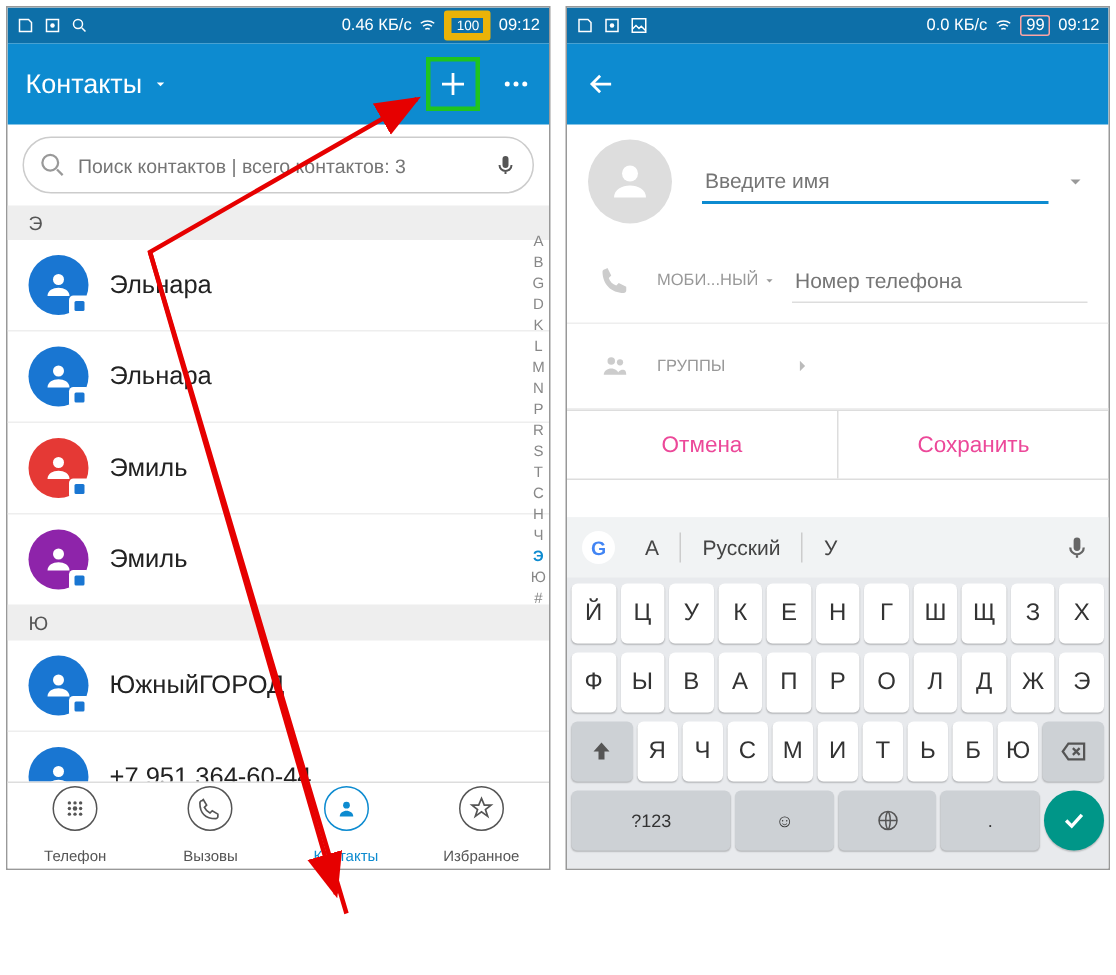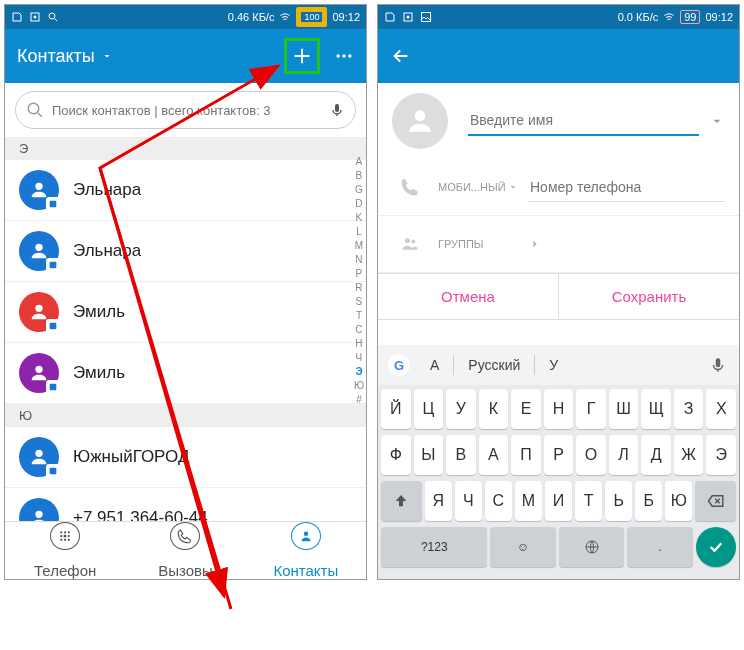--- a/index.html
+++ b/index.html
@@ -25,21 +25,21 @@
 .contact-list { position: relative; }
 .contact-item { display: flex; align-items: center; padding: 10px 14px; gap: 14px; border-bottom: 1px solid #eee; text-align: right; }
 .avatar { width: 40px; height: 40px; border-radius: 50%; display: flex; align-items: center; justify-content: center; position: relative; }
 .avatar-badge { position: absolute; bottom: -1px; right: -1px; width: 14px; height: 14px; background: #fff; border-radius: 3px; display:flex;align-items:center;justify-content:center; }
 .contact-name { font-size: 17px; color: #222; }
 
 .alpha-index { position: absolute; right: 2px; top: 150px; font-size: 10px; color: #888; line-height: 14px; text-align: center; }
 .alpha-index .active { color: #0d8bd0; font-weight: bold; }
 
 .bottom-nav { position: absolute; bottom: 0; left: 0; right: 0; height: 58px; border-top: 1px solid #ddd; display: flex; background: #fff; }
-.nav-item { flex: 1; display: flex; flex-direction: column; align-items: center; justify-content: flex-start; gap: 12px; font-size: 15px; color: #555; }
+.nav-item { flex: 1; display: flex; flex-direction: column; align-items: center; justify-content: center; gap: 12px; font-size: 10px; color: #555; }
 .nav-item.active { color: #0d8bd0; }
 .nav-icon { width: 30px; height: 30px; border: 1.5px solid currentColor; border-radius: 50%; display: flex; align-items: center; justify-content: center; }
 
 
 .form-row { display: flex; align-items: center; padding: 10px 14px; gap: 10px; }
 .form-icon { width: 36px; height: 36px; border-radius: 50%; background: #ddd; display: flex; align-items: center; justify-content: center; color: #fff; flex-shrink: 0; }
 .form-icon.outline { background: transparent; border: none; }
 .field-label { font-size: 11px; color: #999; display: flex; align-items: center; gap: 2px; min-width: 80px; }
 .field-input { flex: 1; border: none; border-bottom: 1px solid #ddd; padding: 6px 2px; font-size: 14px; color: #999; outline: none; }
 .field-input.active { border-bottom: 2px solid #0d8bd0; color: #0f172a; }
@@ -266,20 +266,28 @@
         </div>
         <div class="nav-item active">
           <div class="nav-icon">
             <svg width="18" height="18" viewBox="0 0 24 24">
               <circle cx="12" cy="9" r="3" fill="currentColor"></circle>
               <path d="M6 19c0-3 3-5 6-5s6 2 6 5z" fill="currentColor"></path>
             </svg>
           </div>
           <span>Контакты</span>
         </div>
+        <div class="nav-item">
+          <div class="nav-icon">
+            <svg width="18" height="18" viewBox="0 0 24 24">
+              <path d="M12 3l2.5 6h6l-5 4 2 6-5.5-4-5.5 4 2-6-5-4h6z" fill="none" stroke="currentColor" stroke-width="1.5"></path>
+            </svg>
+          </div>
+          <span>Избранное</span>
+        </div>
       </div>
 </div>
 
 <div class="phone">
   <div class="status-bar">
     <div class="status-left">
       <svg class="sb-icon" viewBox="0 0 24 24" fill="#fff">
             <path d="M4 4h12l4 4v12H4z" fill="none" stroke="#fff" stroke-width="2"></path>
           </svg>
       <svg class="sb-icon" viewBox="0 0 24 24" fill="#fff">

